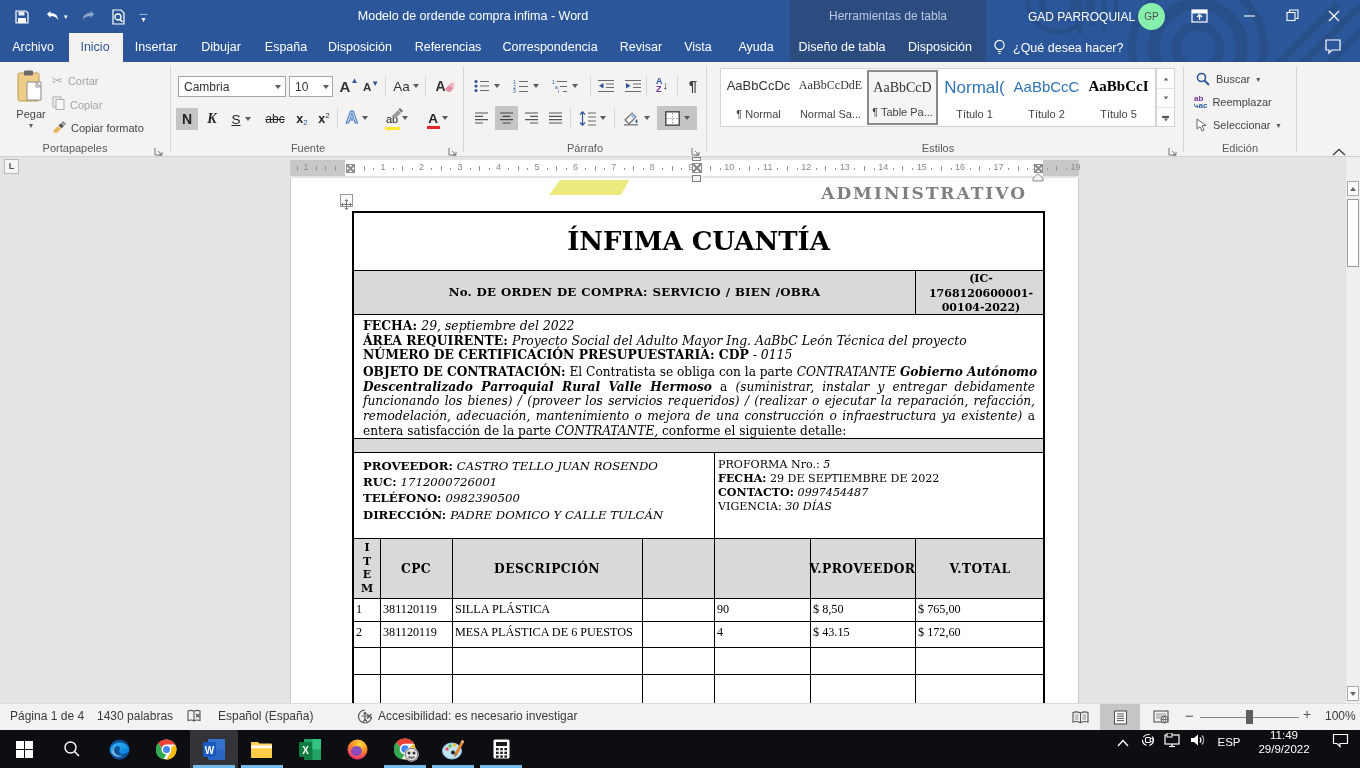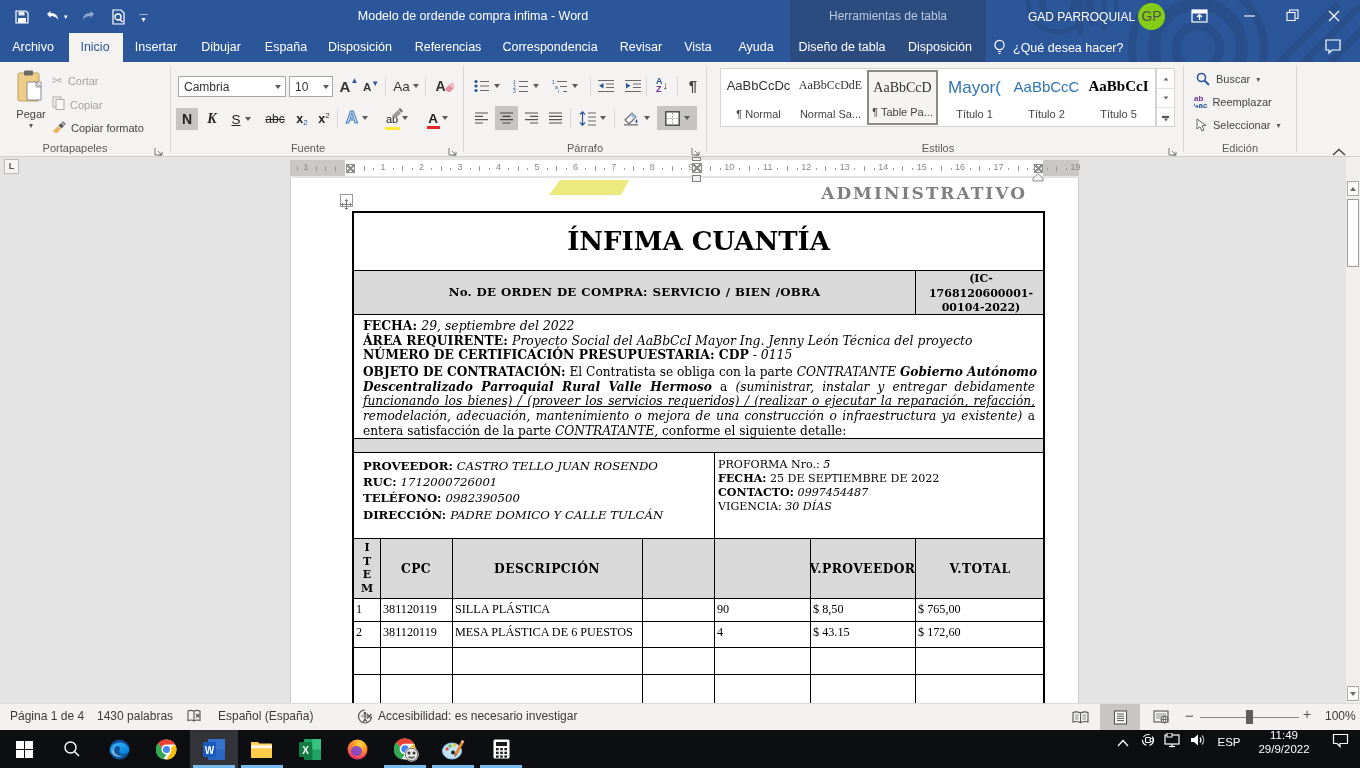--- a/index.html
+++ b/index.html
@@ -7,21 +7,21 @@
   body { font-family:"Liberation Sans", sans-serif; }
   .screen { position:relative; width:1360px; height:768px; background:#e4e4e4; overflow:hidden; }
   .abs { position:absolute; }
 
   
   .chrome-top { position:absolute; left:0; top:0; width:1360px; height:62px; background:#2b579a; overflow:hidden; }
   .ctx-bg { position:absolute; left:790px; top:0; width:196px; height:62px; background:#2c4c80; }
   .tb-title { position:absolute; top:9px; left:0; width:946px; text-align:center; color:#fff; font-size:12.5px; pointer-events:none; }
   .ctx-label { position:absolute; top:9px; left:790px; width:196px; text-align:center; color:#b9c9e2; font-size:12px; }
   .account-name { position:absolute; top:10px; left:1028px; color:#fff; font-size:12px; }
-  .avatar { position:absolute; left:1138px; top:3px; width:27px; height:27px; border-radius:50%; background:#84cc16; color:#515050; font-size:14px; text-align:center; line-height:27px; }
+  .avatar { position:absolute; left:1138px; top:3px; width:27px; height:27px; border-radius:50%; background:#86efac; color:#515050; font-size:10px; text-align:center; line-height:27px; }
   .qat { position:absolute; left:14px; top:4px; height:25px; display:flex; align-items:center; gap:14px; }
   .qat svg { display:block; }
   .winbtn { position:absolute; top:0; width:44px; height:31px; display:flex; align-items:center; justify-content:center; }
   
   .tab { position:absolute; top:33px; height:29px; line-height:28px; color:#fff; font-size:12.5px; transform:translateX(-50%); white-space:nowrap; }
   .tab-active-bg { position:absolute; left:69px; top:33px; width:54px; height:29px; background:#f4f3f2; }
   .tab-active { color:#2b579a; }
   .tellme { position:absolute; top:33px; left:993px; height:29px; display:flex; align-items:center; gap:7px; color:#fff; font-size:12.5px; }
 
   
@@ -439,21 +439,21 @@
         </div>
         <div class="styleitem" style="left: 74px;">
           <div class="sample" style="font-family: &quot;Liberation Serif&quot;, serif; font-size: 12px; color: rgb(51, 51, 51);">AaBbCcDdE</div>
           <div class="sname">Normal Sa...</div>
         </div>
         <div class="styleitem stylesel" style="left: 146px;">
           <div class="sample" style="font-family: &quot;Liberation Serif&quot;, serif; font-size: 14px; color: rgb(51, 51, 51);">AaBbCcD</div>
           <div class="sname">¶ Table Pa...</div>
         </div>
         <div class="styleitem" style="left: 218px;">
-          <div class="sample" style="font-family: &quot;Liberation Sans&quot;, sans-serif; font-size: 17px; color: rgb(47, 116, 181);">Mayor(</div>
+          <div class="sample" style="font-family: &quot;Liberation Sans&quot;, sans-serif; font-size: 17px; color: rgb(47, 116, 181);">Normal(</div>
           <div class="sname">Título 1</div>
         </div>
         <div class="styleitem" style="left: 290px;">
           <div class="sample" style="font-family: &quot;Liberation Sans&quot;, sans-serif; font-size: 15px; color: rgb(47, 116, 181);">AaBbCcC</div>
           <div class="sname">Título 2</div>
         </div>
         <div class="styleitem" style="left: 362px;">
           <div class="sample" style="font-family: &quot;Liberation Serif&quot;, serif; font-size: 15px; color: rgb(0, 0, 0); font-weight: bold;">AaBbCcI</div>
           <div class="sname">Título 5</div>
         </div>
@@ -627,45 +627,45 @@
                 <div>(IC-</div>
                 <div>1768120600001-</div>
                 <div>00104-2022)</div>
               </div>
           </div>
         </div>
 
         <div class="row" style="top:102px;height:124px">
           <div id="info-lines">
               <div class="infoline" style="top: 4px;"><span class="b">FECHA:  </span><span class="i">29, septiembre  del 2022</span></div>
-              <div class="infoline" style="top: 18.6px;"><span class="b">ÁREA REQUIRENTE:  </span><span class="i">Proyecto Social del AaBbCcI Mayor Ing. Jenny León Técnica del proyecto</span></div>
+              <div class="infoline" style="top: 18.6px;"><span class="b">ÁREA REQUIRENTE:  </span><span class="i">Proyecto Social del Adulto Mayor Ing. AaBbC León Técnica del proyecto</span></div>
               <div class="infoline" style="top: 33.2px;"><span class="b">NÚMERO  DE  CERTIFICACIÓN  PRESUPUESTARIA:  CDP</span><span class=""> - </span><span class="i">0115</span></div>
             </div>
           <div id="objeto-lines">
               <div class="jline" style="top: 50px;"><span class="b">OBJETO DE CONTRATACIÓN:</span><span class="">  El Contratista se obliga con la parte </span><span class="i">CONTRATANTE </span><span class="bi">Gobierno Autónomo</span></div>
               <div class="jline" style="top: 64.7px;"><span class="bi">Descentralizado Parroquial Rural Valle Hermoso</span><span class=""> a </span><span class="i">(suministrar, instalar y entregar debidamente</span></div>
-              <div class="jline" style="top: 79.4px; text-decoration: underline;"><span class="i">funcionando los bienes) / (proveer los servicios requeridos) / (realizar o ejecutar la reparación, refacción,</span></div>
+              <div class="jline" style="top: 79.4px;"><span class="i">funcionando los bienes) / (proveer los servicios requeridos) / (realizar o ejecutar la reparación, refacción,</span></div>
               <div class="jline" style="top: 94.1px;"><span class="i">remodelación, adecuación, mantenimiento o mejora de una construcción o infraestructura ya existente)</span><span class=""> a</span></div>
               <div class="jline lastl" style="top: 108.8px;"><span class="">entera satisfacción de la parte </span><span class="i">CONTRATANTE,</span><span class="">  conforme el siguiente detalle:</span></div>
             </div>
         </div>
 
         <div class="row gfill" style="top:226px;height:14px"></div>
 
         <div class="row" style="top:240px;height:86px">
           <div class="cell-sep" style="left:360px"></div>
           <div id="provider-lines" style="position:absolute;left:9px;top:5px">
               <div class="provline"><span class="b">PROVEEDOR:  </span><span class="i">CASTRO TELLO  JUAN ROSENDO</span></div>
               <div class="provline"><span class="b">RUC:    </span><span class="i">1712000726001</span></div>
               <div class="provline"><span class="b">TELÉFONO:  </span><span class="i">0982390500</span></div>
               <div class="provline"><span class="b">DIRECCIÓN:  </span><span class="i">PADRE DOMICO  Y CALLE TULCÁN</span></div>
             </div>
           <div id="proforma-lines" style="position:absolute;left:364px;top:5px">
               <div class="profline"><span class="">PROFORMA  Nro.: </span><span class="i">5</span></div>
-              <div class="profline"><span class="b">FECHA:</span><span class=""> 25 DE SEPTIEMBRE DE 2022</span></div>
+              <div class="profline"><span class="b">FECHA:</span><span class=""> 29 DE SEPTIEMBRE DE 2022</span></div>
               <div class="profline"><span class="b">CONTACTO: </span><span class="i">0997454487</span></div>
               <div class="profline"><span class="">VIGENCIA: </span><span class="i">30 DÍAS</span></div>
             </div>
         </div>
 
         <div class="row gfill" style="top:326px;height:60px" id="items-header">
             <div style="position: absolute; left: 0px; top: 2px; width: 26px; text-align: center; font-size: 11px; font-weight: bold; line-height: 13.5px;">
               <div>I</div>
               <div>T</div>
               <div>E</div>

